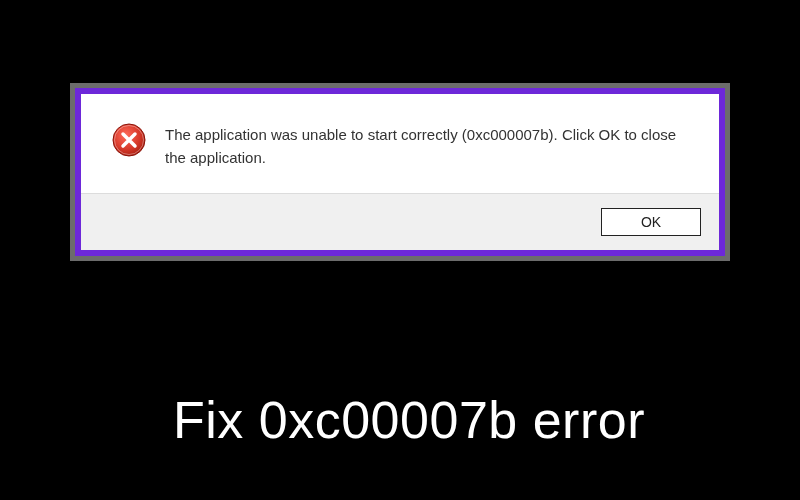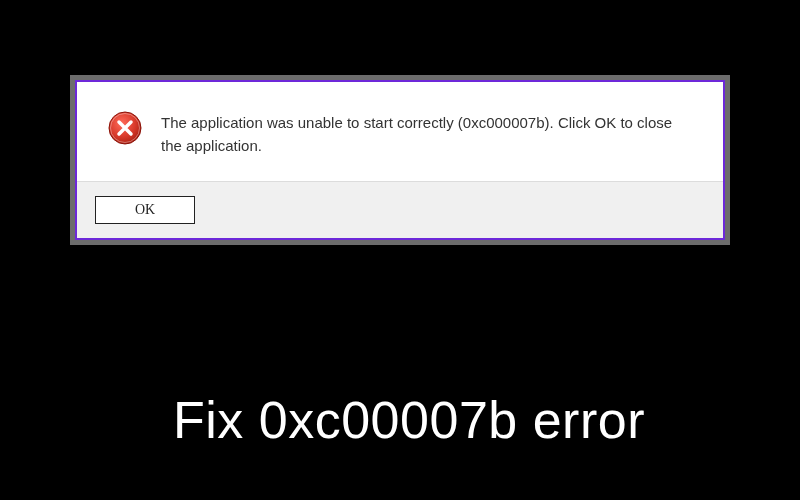--- a/index.html
+++ b/index.html
@@ -10,25 +10,25 @@
     body {
       width: 800px;
       height: 500px;
       background: #000000;
       font-family: "Segoe UI", Tahoma, sans-serif;
       position: relative;
       overflow: hidden;
     }
     .dialog {
       position: absolute;
-      top: 80px;
+      top: 88px;
       left: 75px;
       width: 650px;
       background: #ffffff;
-      border: 2px solid #6d28d9;
+      border: 6px solid #6d28d9;
       box-shadow: 0 0 0 5px rgba(180,180,180,0.6), 0 4px 20px rgba(0,0,0,0.5);
     }
     .dialog-body {
       padding: 28px 30px 24px 30px;
       display: flex;
       align-items: flex-start;
       gap: 18px;
       background: #ffffff;
     }
     .icon-wrap {
@@ -42,22 +42,21 @@
       font-size: 15px;
       color: #333333;
       line-height: 1.5;
       padding-top: 2px;
     }
     .dialog-footer {
       background: #f0f0f0;
       border-top: 1px solid #dcdcdc;
       padding: 14px 18px;
       display: flex;
-      justify-content: flex-start;
-      font-family: Liberation Serif, serif;
+      justify-content: flex-end;
     }
     .ok-button {
       min-width: 100px;
       padding: 5px 22px;
       font-size: 14px;
       font-family: inherit;
       background: #ffffff;
       border: 1px solid #222222;
       cursor: pointer;
       color: #222;

